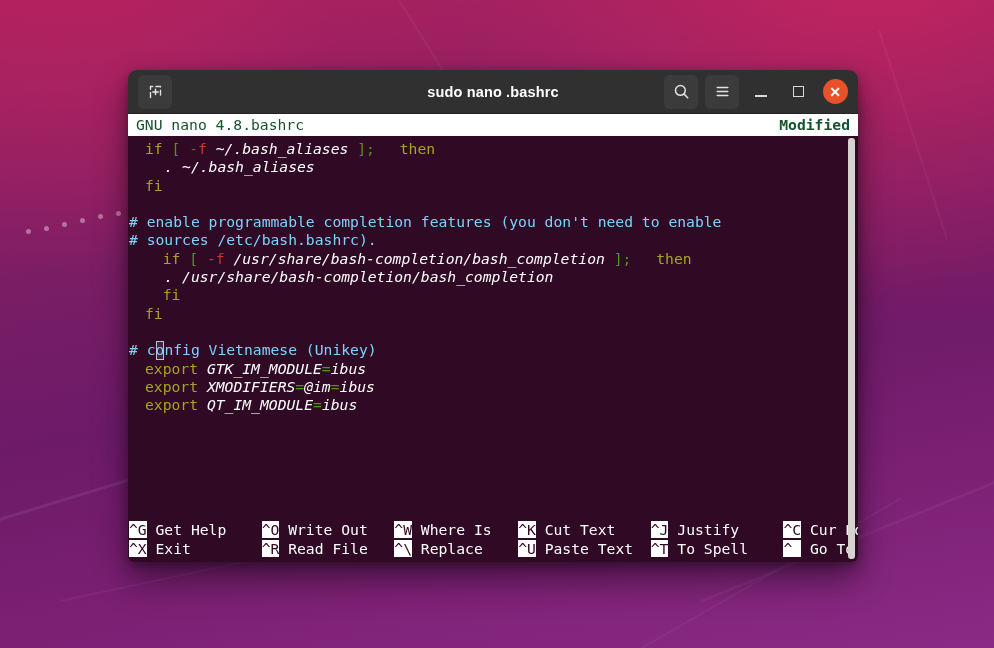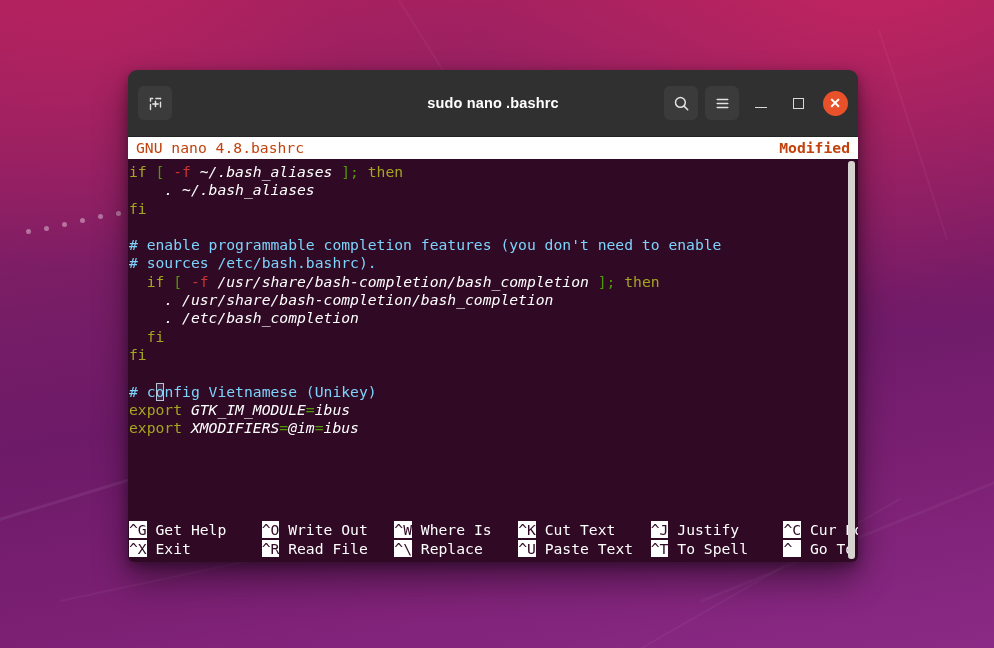--- a/index.html
+++ b/index.html
@@ -54,21 +54,21 @@
     box-shadow:
       0 18px 34px rgba(0,0,0,0.42),
       0 4px 12px rgba(0,0,0,0.34);
     overflow: hidden;
     display: flex;
     flex-direction: column;
   }
 
   
   #titlebar {
-    height: 67px;
+    height: 44px;
     background: #303030;
     display: flex;
     align-items: center;
     padding: 0 8px 0 10px;
     position: relative;
     flex: 0 0 auto;
     border-bottom: 1px solid #242424;
   }
 
   .tb-btn {
@@ -141,21 +141,21 @@
     position: relative;
     overflow: hidden;
     font-family: "DejaVu Sans Mono", "Liberation Mono", monospace;
     font-size: 14.7px;
     line-height: 18.3px;
   }
 
   
   #nano-header {
     background: #ffffff;
-    color: #c2410c;
+    color: #14532d;
     height: 22px;
     line-height: 22px;
     display: flex;
     align-items: center;
     padding: 0 4px 0 8px;
     font-family: "DejaVu Sans Mono", "Liberation Mono", monospace;
     font-size: 14.7px;
     white-space: pre;
   }
   #nano-version { flex: 0 0 auto; }
@@ -169,21 +169,21 @@
   }
   .code-line {
     white-space: pre;
     height: 18.3px;
     padding-left: 1px;
     color: #ffffff;
   }
 
   
   .c-comment  { color: #7dd3fc; }
-  .c-keyword  { color: #a5a520; }
+  .c-keyword  { color: #a5a520; padding-left: 16px; }
   .c-green    { color: #4e9a06; }
   .c-red      { color: #cc3333; }
   .c-plain    { color: #ffffff; font-style: italic; }
 
   
   .cursor {
     display: inline-block;
     outline: 1.5px solid #b9c6d6;
     outline-offset: -1px;
     background: rgba(140,170,210,0.16);
@@ -301,27 +301,27 @@
 
     <div id="code-area">
         <div class="code-line"><span class="c-keyword">if </span><span class="c-green">[ </span><span class="c-red">-f</span><span class="c-plain"> ~/.bash_aliases </span><span class="c-green">]</span><span class="c-green">;</span><span class="c-keyword"> then</span></div>
         <div class="code-line"><span class="c-plain">    . ~/.bash_aliases</span></div>
         <div class="code-line"><span class="c-keyword">fi</span></div>
         <div class="code-line">&nbsp;</div>
         <div class="code-line"><span class="c-comment"># enable programmable completion features (you don't need to enable</span></div>
         <div class="code-line"><span class="c-comment"># sources /etc/bash.bashrc).</span></div>
         <div class="code-line"><span class="c-keyword">  if </span><span class="c-green">[ </span><span class="c-red">-f</span><span class="c-plain"> /usr/share/bash-completion/bash_completion </span><span class="c-green">]</span><span class="c-green">;</span><span class="c-keyword"> then</span></div>
         <div class="code-line"><span class="c-plain">    . /usr/share/bash-completion/bash_completion</span></div>
-        <div class="code-line"><span class="c-plain">    . /etc/bash_completion</span></div>
         <div class="code-line"><span class="c-keyword">  fi</span></div>
         <div class="code-line"><span class="c-keyword">fi</span></div>
         <div class="code-line">&nbsp;</div>
         <div class="code-line"><span class="c-comment"># c</span><span class="c-comment cursor">o</span><span class="c-comment">nfig Vietnamese (Unikey)</span></div>
         <div class="code-line"><span class="c-keyword">export</span><span class="c-plain"> GTK_IM_MODULE</span><span class="c-green">=</span><span class="c-plain">ibus</span></div>
         <div class="code-line"><span class="c-keyword">export</span><span class="c-plain"> XMODIFIERS</span><span class="c-green">=</span><span class="c-plain">@im</span><span class="c-green">=</span><span class="c-plain">ibus</span></div>
+        <div class="code-line"><span class="c-keyword">export</span><span class="c-plain"> QT_IM_MODULE</span><span class="c-green">=</span><span class="c-plain">ibus</span></div>
       </div>
 
     <div id="shortcut-bar">
       <div class="sc-row" id="sc-row-1"><span class="sc-key">^G</span><span> Get Help</span><span>    </span><span class="sc-key">^O</span><span> Write Out</span><span>   </span><span class="sc-key">^W</span><span> Where Is</span><span>   </span><span class="sc-key">^K</span><span> Cut Text</span><span>    </span><span class="sc-key">^J</span><span> Justify</span><span>     </span><span class="sc-key">^C</span><span> Cur Pos</span></div>
       <div class="sc-row" id="sc-row-2"><span class="sc-key">^X</span><span> Exit</span><span>        </span><span class="sc-key">^R</span><span> Read File</span><span>   </span><span class="sc-key">^\</span><span> Replace</span><span>    </span><span class="sc-key">^U</span><span> Paste Text</span><span>  </span><span class="sc-key">^T</span><span> To Spell</span><span>    </span><span class="sc-key">^_</span><span> Go To Line</span></div>
     </div>
 
     <div id="terminal-scrollbar">
       <div id="terminal-scrollbar-thumb"></div>
     </div>

